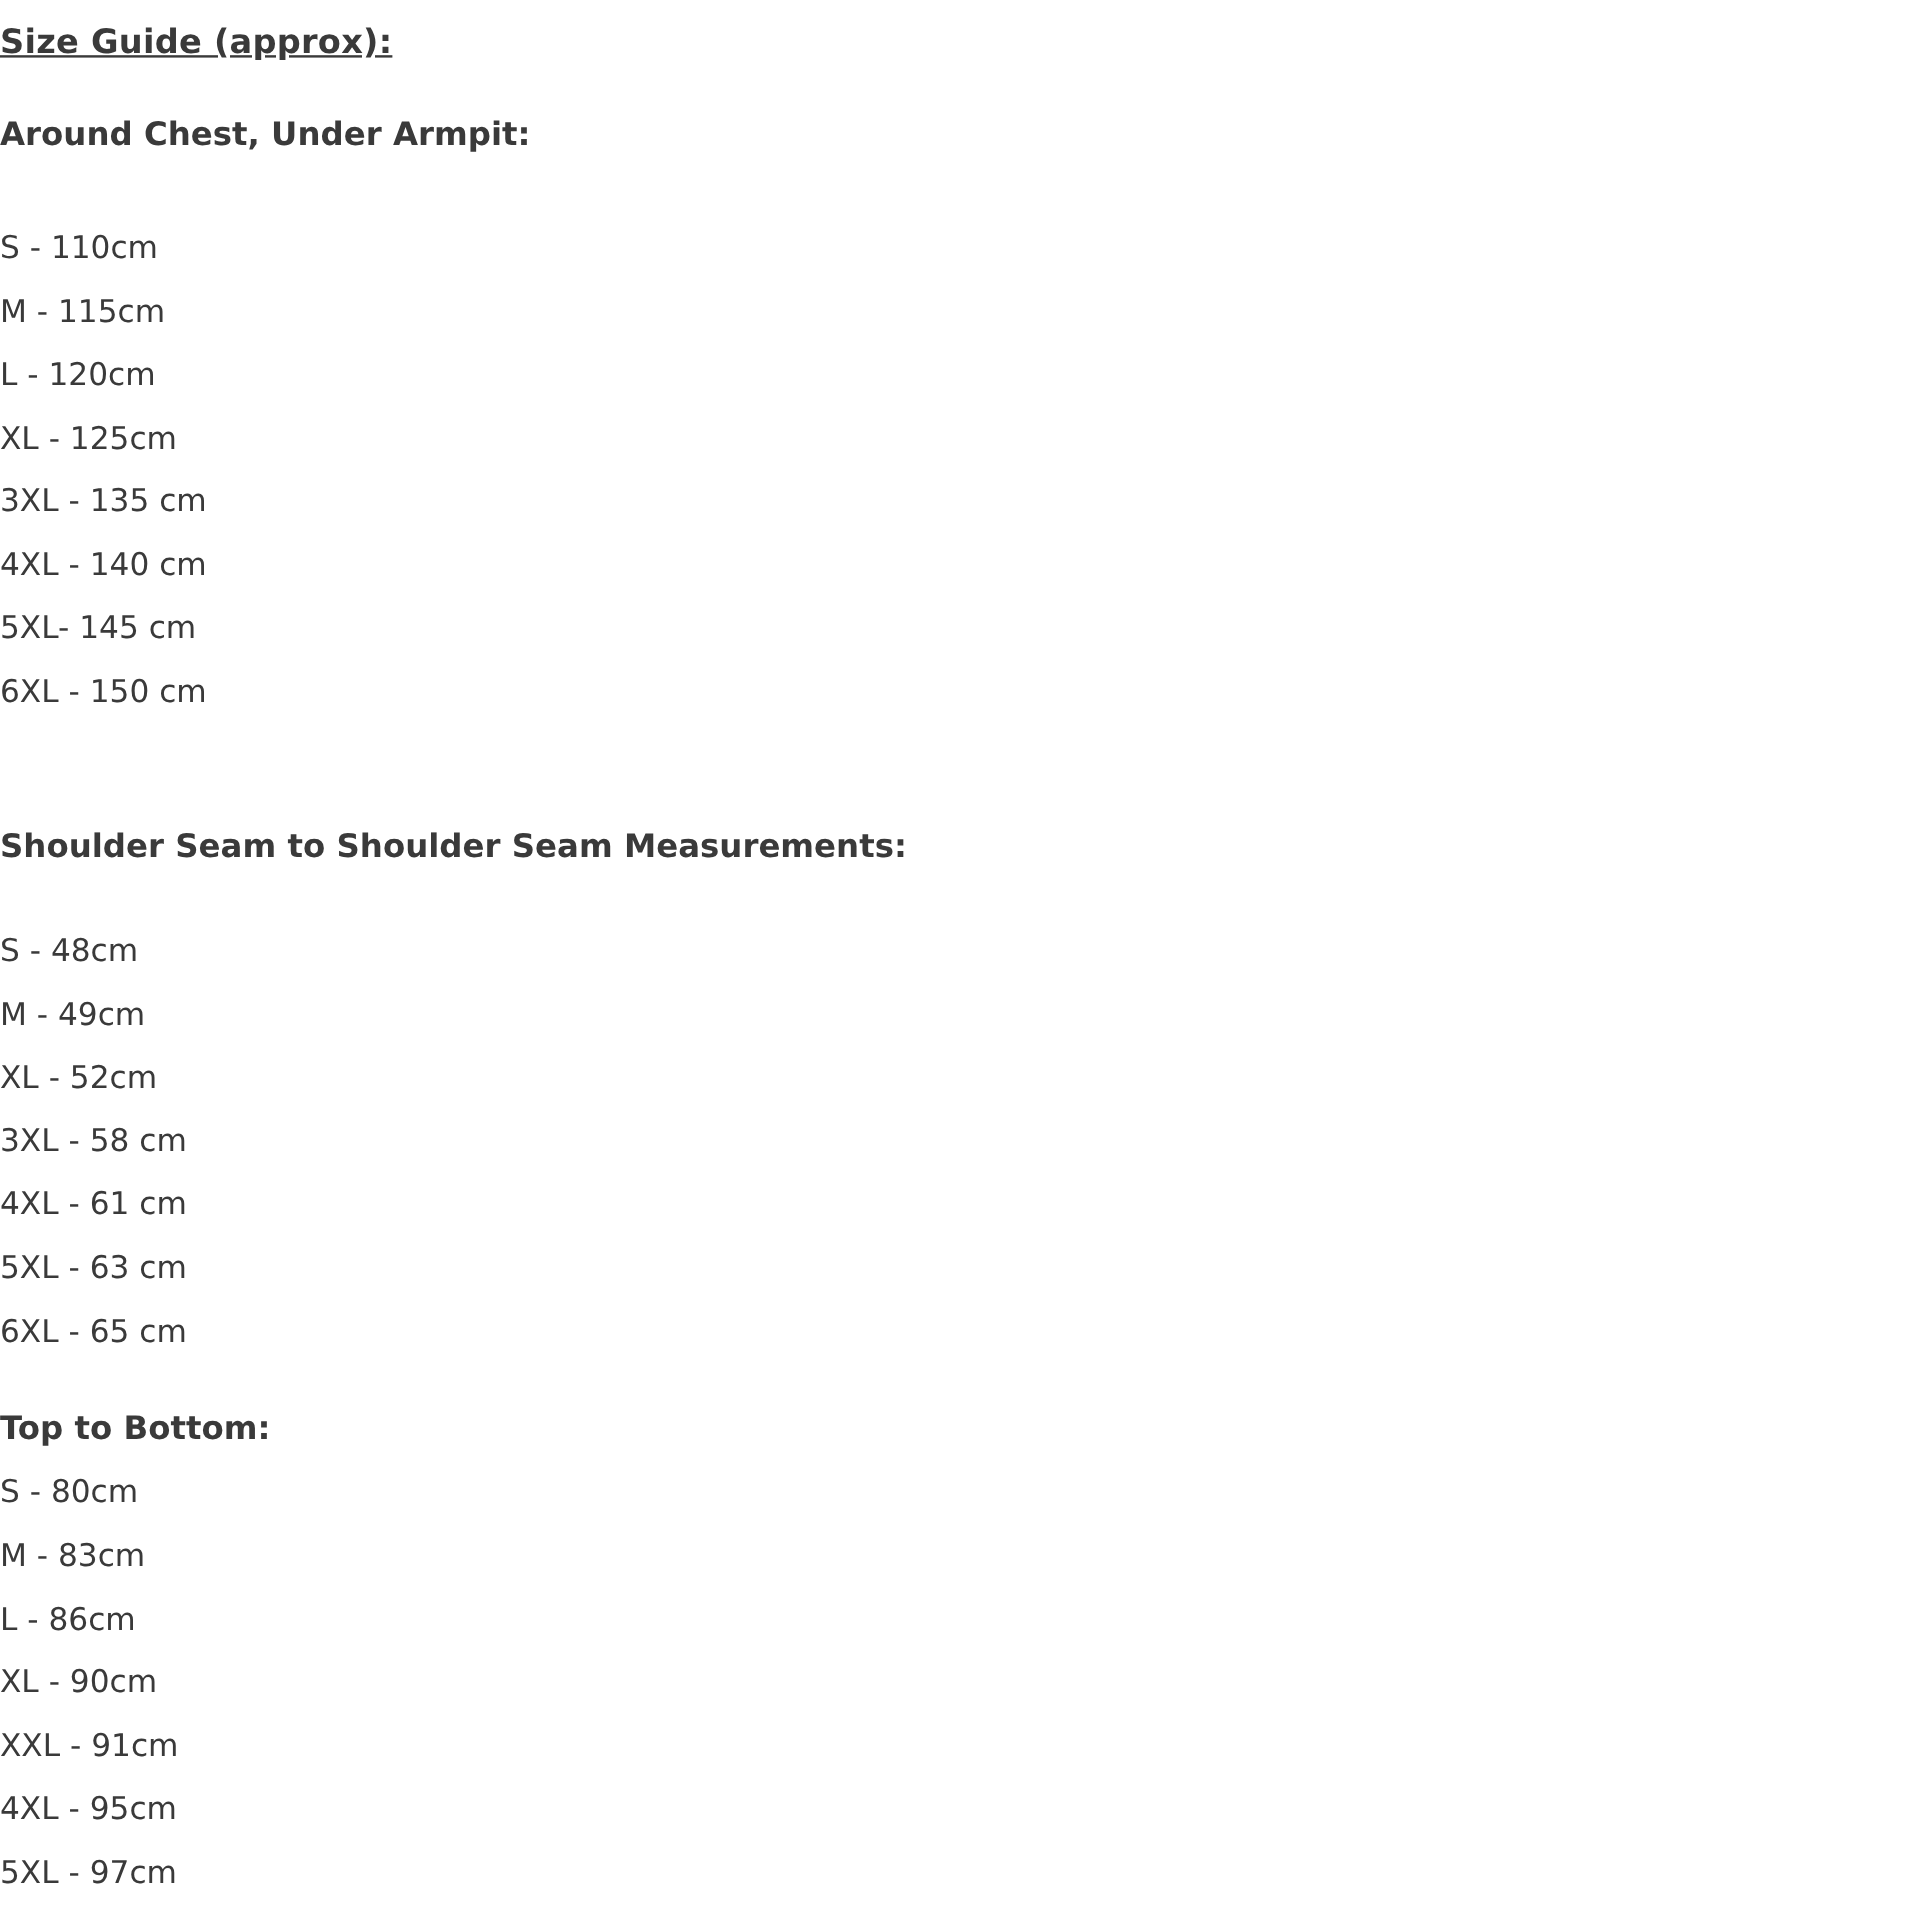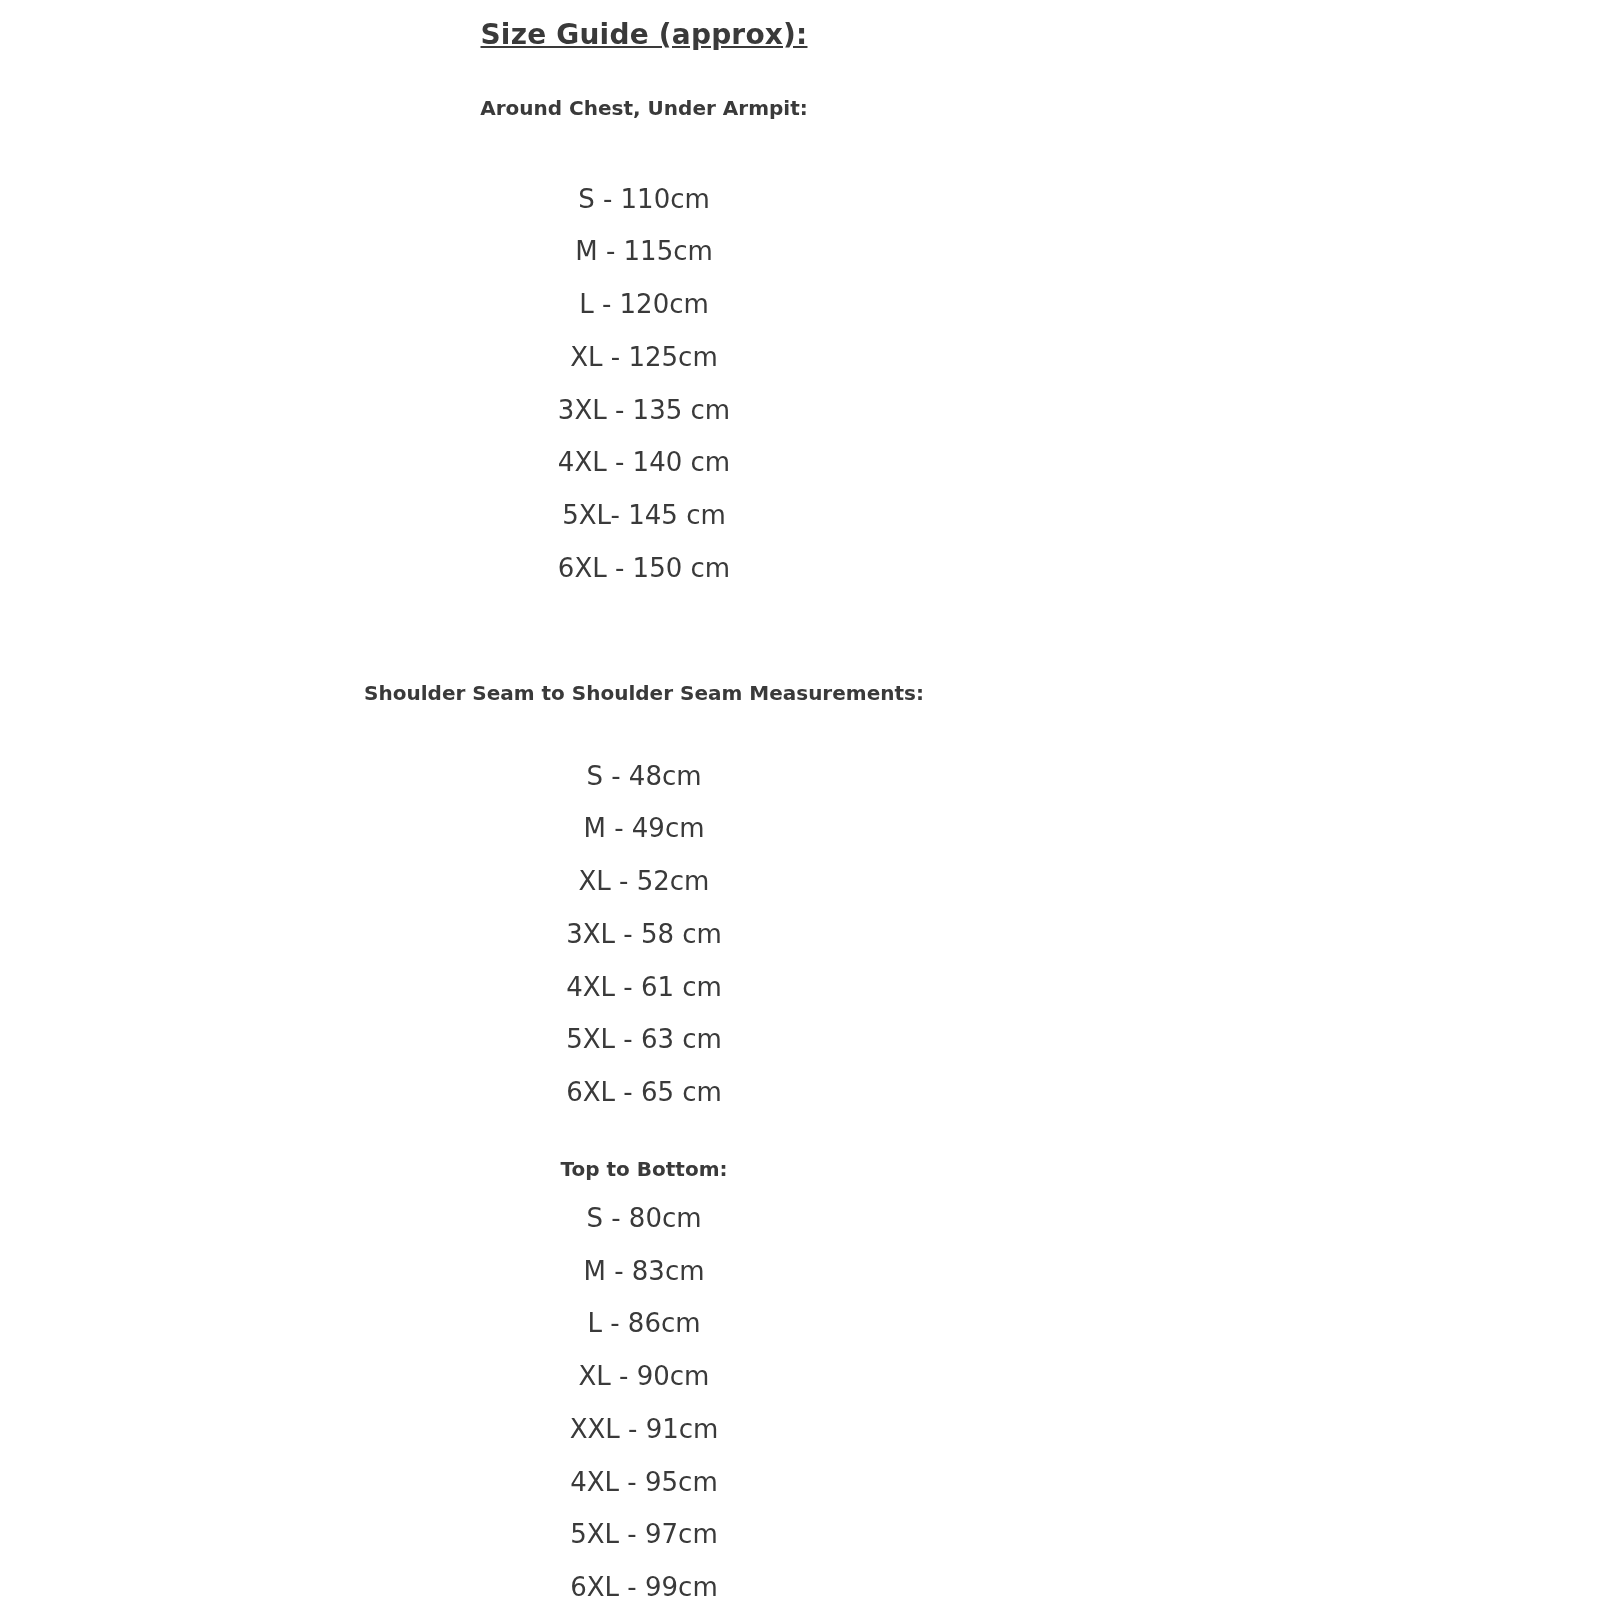--- a/index.html
+++ b/index.html
@@ -12,35 +12,34 @@
     height: 1600px;
     font-family: "DejaVu Sans", sans-serif;
     color: #3a3a3a;
     overflow: hidden;
   }
   .page {
     width: 1288px;
     height: 1600px;
     box-sizing: border-box;
     padding: 18px 0 0 0;
-    text-align: center;
   }
   .title {
     font-size: 28px;
     font-weight: bold;
     text-decoration: underline;
     letter-spacing: 0.2px;
     margin: 0 0 44px 0;
     line-height: 1.2;
   }
   .section {
     margin: 0;
   }
   .section-heading {
-    font-size: 20px;
+    font-size: 27px;
     font-weight: bold;
     line-height: 1.25;
     margin: 0;
   }
   .gap-after-heading-1 { height: 42px; }
   .rows {
     font-size: 26px;
     line-height: 1.26;
   }
   .row {

